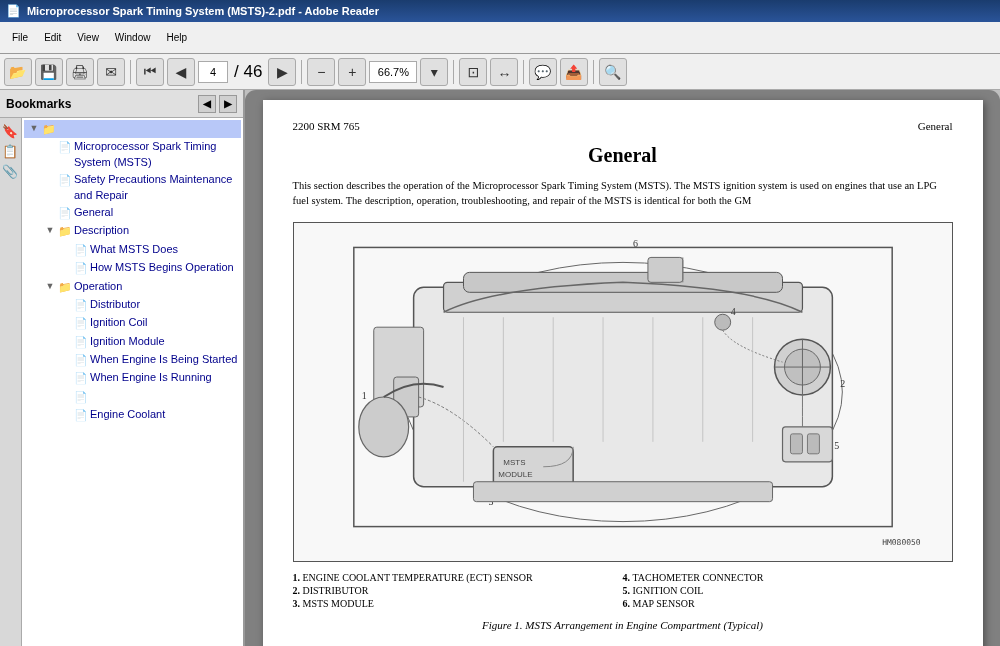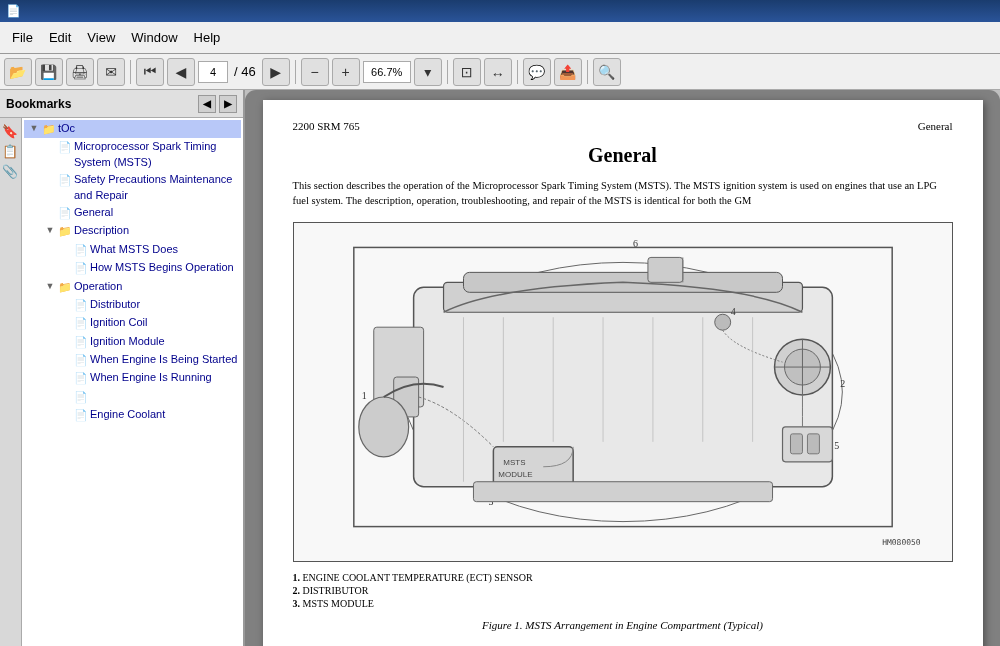--- a/index.html
+++ b/index.html
@@ -19,21 +19,21 @@
     #titlebar .title-icon { margin-right: 6px; font-size: 12px; }
 
     
     #menubar {
       background: #f0f0f0;
       border-bottom: 1px solid #999;
       height: 32px;
       display: flex;
       align-items: center;
       padding: 12px 4px;
-      font-size: 13px;
+      font-size: 10px;
     }
     .menu-item {
       padding: 2px 8px;
       cursor: pointer;
     }
 
     
     #toolbar {
       background: #f0f0f0;
       border-bottom: 1px solid #aaa;
@@ -54,21 +54,21 @@
       color: #333;
     }
     .tb-sep { width: 1px; height: 24px; background: #aaa; margin: 0 2px; }
     .tb-page-input {
       width: 30px; height: 22px;
       border: 1px solid #aaa;
       text-align: center;
       font-size: 11px;
       background: white;
     }
-    .tb-page-label { font-size: 13px; padding: 0 3px; }
+    .tb-page-label { font-size: 17px; padding: 0 3px; }
     .tb-zoom-input {
       width: 48px; height: 22px;
       border: 1px solid #aaa;
       text-align: center;
       font-size: 11px;
       background: white;
     }
 
     
     #main {
@@ -254,20 +254,21 @@
       font-style: italic;
       font-family: 'Times New Roman', serif;
       margin-top: 4px;
     }
   </style>
 </head>
 <body>
 
 <div id="titlebar">
   <span class="title-icon">📄</span>
+  <span>Microprocessor Spark Timing System (MSTS)-2.pdf - Adobe Reader</span>
 </div>
 
 <div id="menubar">
   <span class="menu-item">File</span>
   <span class="menu-item">Edit</span>
   <span class="menu-item">View</span>
   <span class="menu-item">Window</span>
   <span class="menu-item">Help</span>
 </div>
 
@@ -314,21 +315,20 @@
         <div class="left-icon" title="Bookmarks">🔖</div>
         <div class="left-icon" title="Layers">📋</div>
         <div class="left-icon" title="Attachments">📎</div>
       </div>
 
       <div id="bookmarks-tree">
 
         <div class="tree-item selected" style="padding-left:2px;">
           <span class="tree-toggle">▼</span>
           <span class="tree-icon">📁</span>
-          <span class="item-label">tOc</span>
         </div>
 
         <div class="tree-item" style="padding-left:18px;">
           <span class="tree-toggle" style="width:10px;"></span>
           <span class="tree-icon">📄</span>
           <span class="item-label">Microprocessor Spark Timing System (MSTS)</span>
         </div>
 
         <div class="tree-item" style="padding-left:18px;">
           <span class="tree-toggle" style="width:10px;"></span>
@@ -497,19 +497,30 @@
           <div class="pdf-legend-item">
             <strong>1.</strong>&nbsp;<span>ENGINE COOLANT TEMPERATURE (ECT) SENSOR</span>
           </div>
           <div class="pdf-legend-item">
             <strong>2.</strong>&nbsp;<span>DISTRIBUTOR</span>
           </div>
           <div class="pdf-legend-item">
             <strong>3.</strong>&nbsp;<span>MSTS MODULE</span>
           </div>
         </div>
+        <div class="pdf-legend-col">
+          <div class="pdf-legend-item">
+            <strong>4.</strong>&nbsp;<span>TACHOMETER CONNECTOR</span>
+          </div>
+          <div class="pdf-legend-item">
+            <strong>5.</strong>&nbsp;<span>IGNITION COIL</span>
+          </div>
+          <div class="pdf-legend-item">
+            <strong>6.</strong>&nbsp;<span>MAP SENSOR</span>
+          </div>
+        </div>
       </div>
 
       <div class="pdf-caption">Figure 1. MSTS Arrangement in Engine Compartment (Typical)</div>
     </div>
   </div>
 
 </div>
 
 </body></html>

